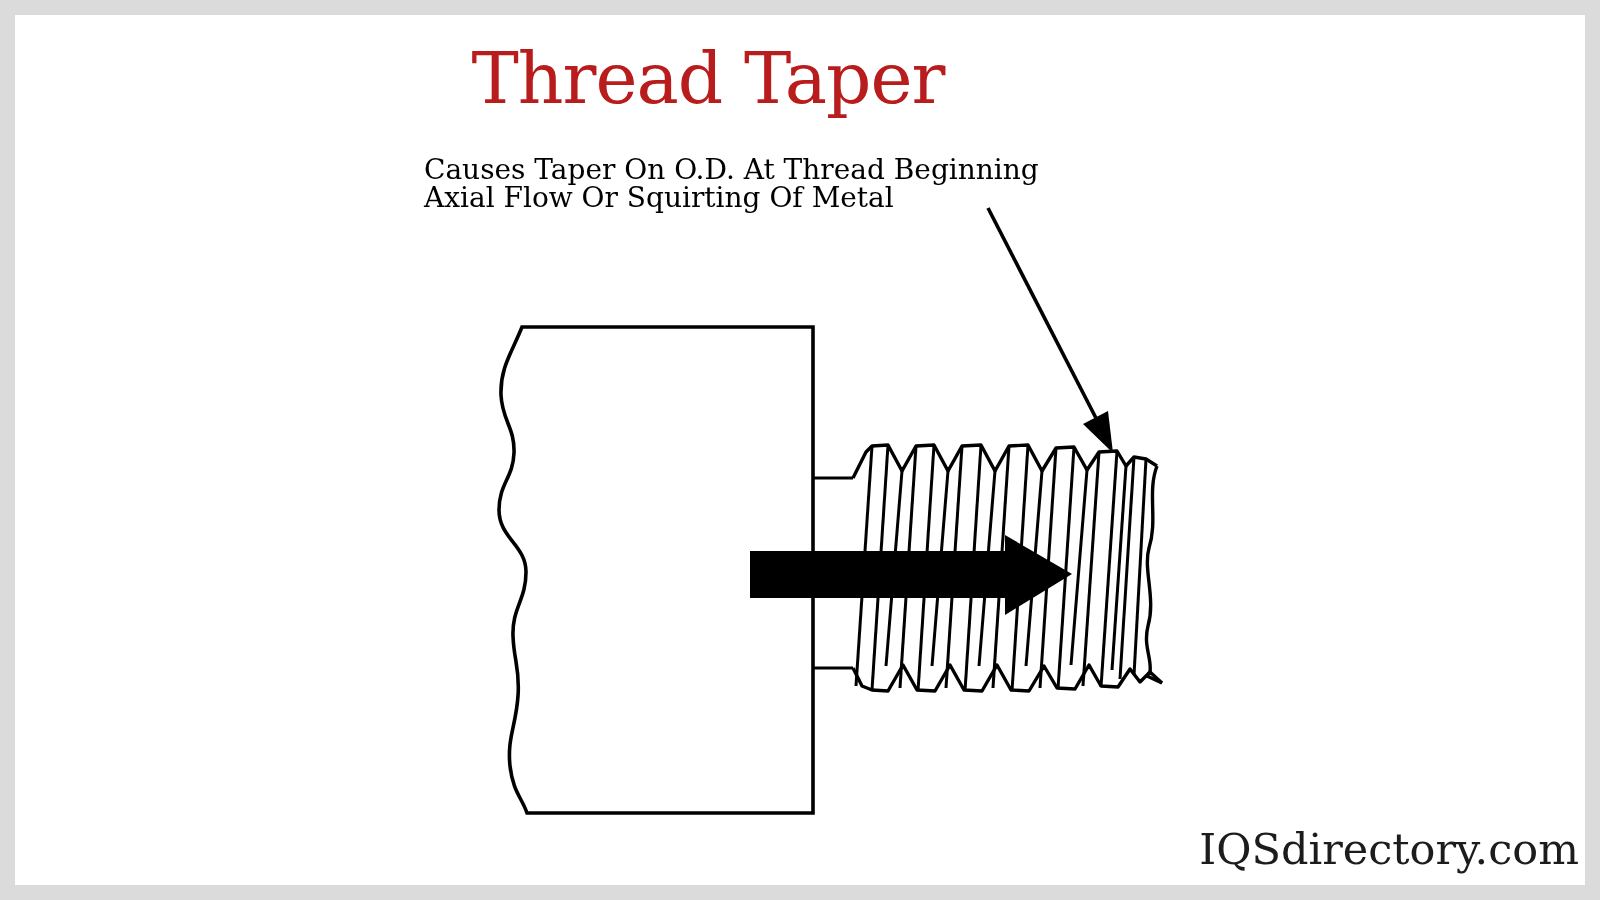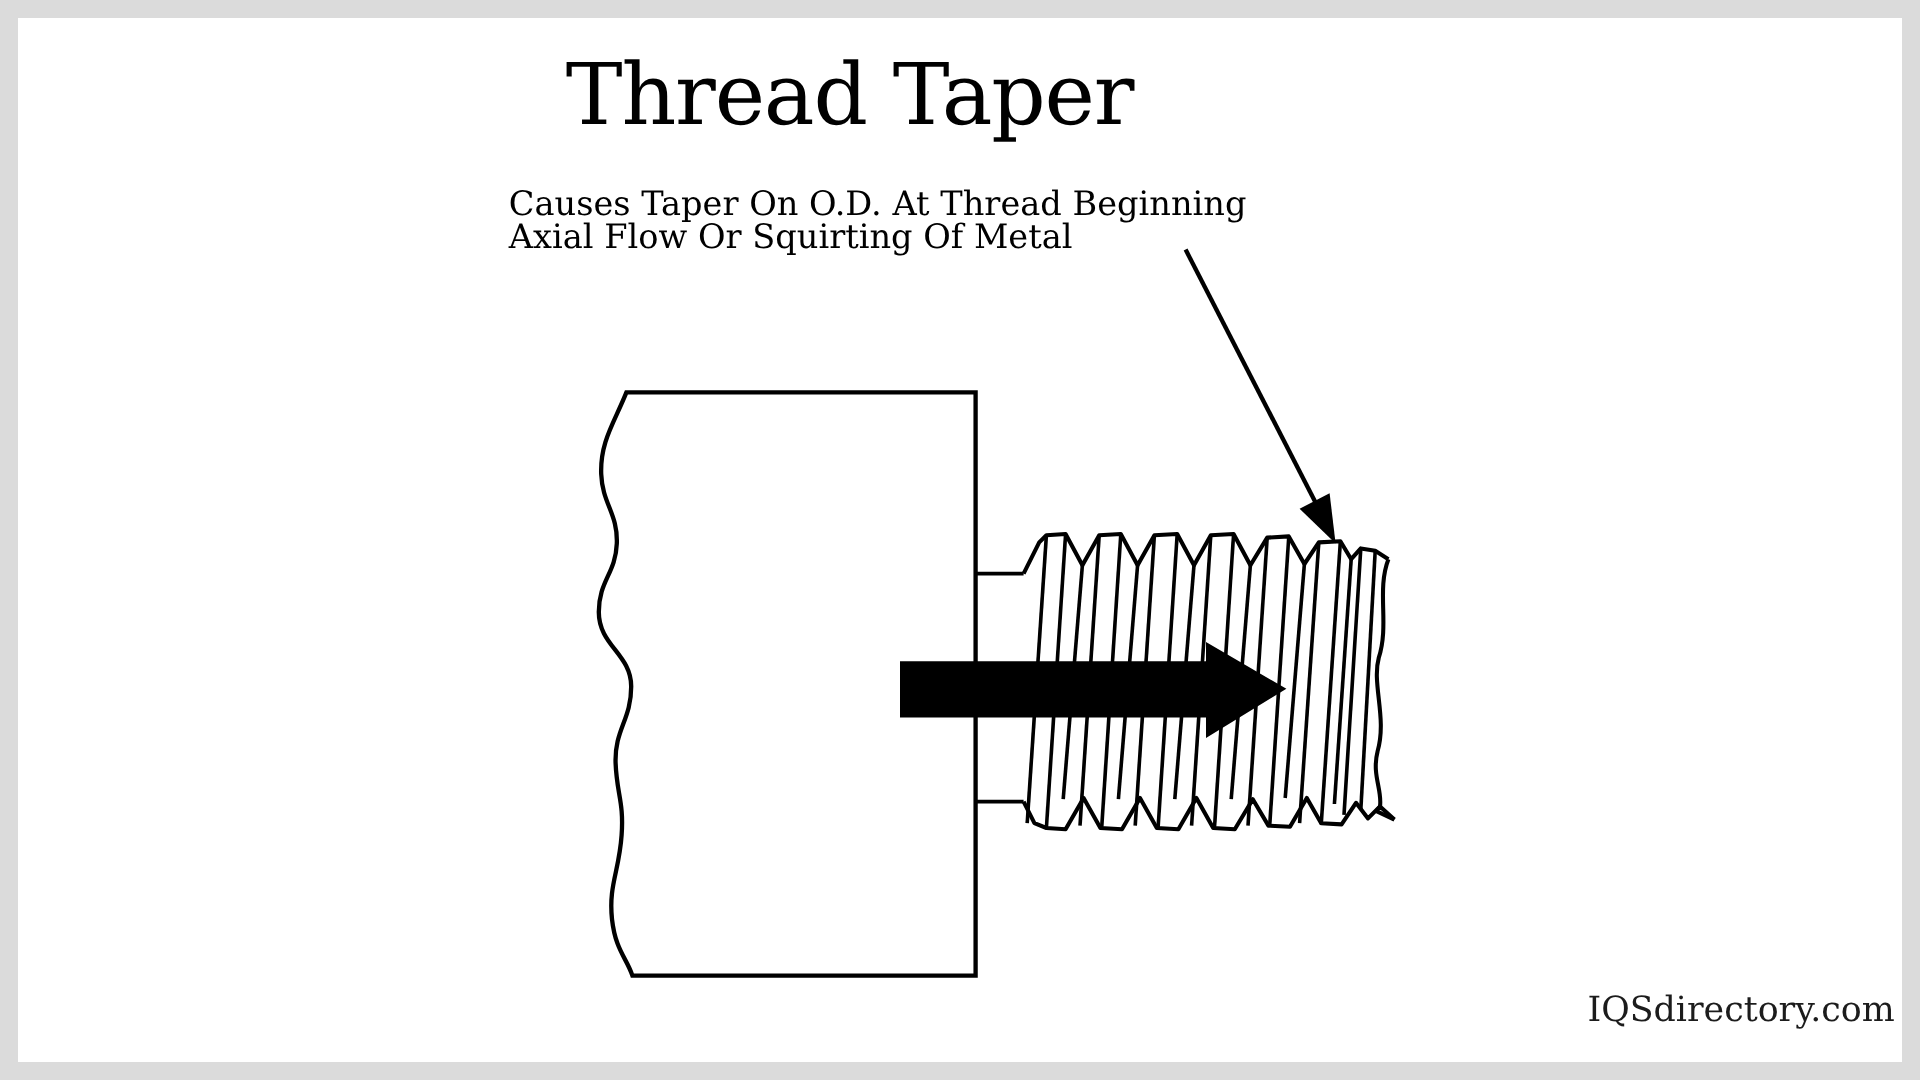--- a/index.html
+++ b/index.html
@@ -23,39 +23,39 @@
     background: #ffffff;
   }
   .diagram-title {
     position: absolute;
     left: 0;
     top: 40px;
     width: 1416px;
     text-align: center;
     font-size: 71px;
     line-height: 1.1;
-    color: #000000;
+    color: #b91c1c;
     letter-spacing: -1px;
     font-weight: 500;
     margin: 0;
   }
   .annotation {
     position: absolute;
     left: 424px;
     top: 156px;
     font-size: 28px;
     line-height: 27.5px;
     color: #000000;
     white-space: nowrap;
   }
   .watermark {
     position: absolute;
     right: 21px;
     top: 824px;
-    font-size: 29px;
+    font-size: 43px;
     color: #1c1c1c;
     white-space: nowrap;
   }
   svg.drawing {
     position: absolute;
     left: 0;
     top: 0;
     width: 1600px;
     height: 900px;
   }

